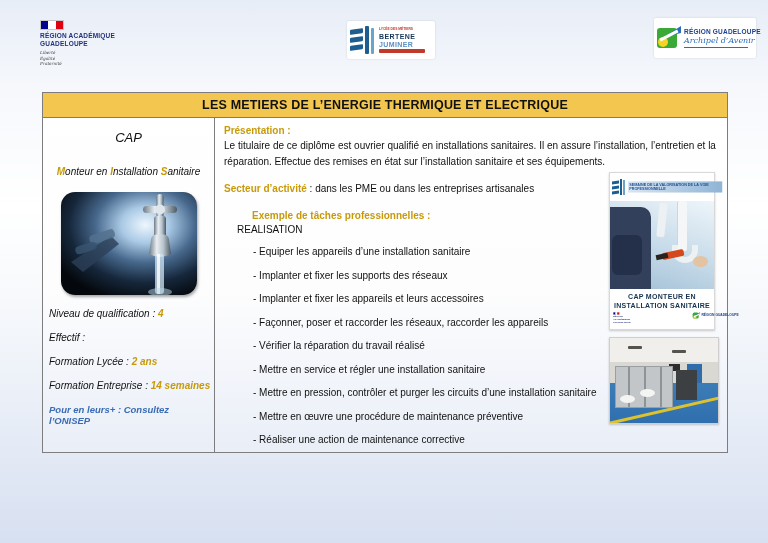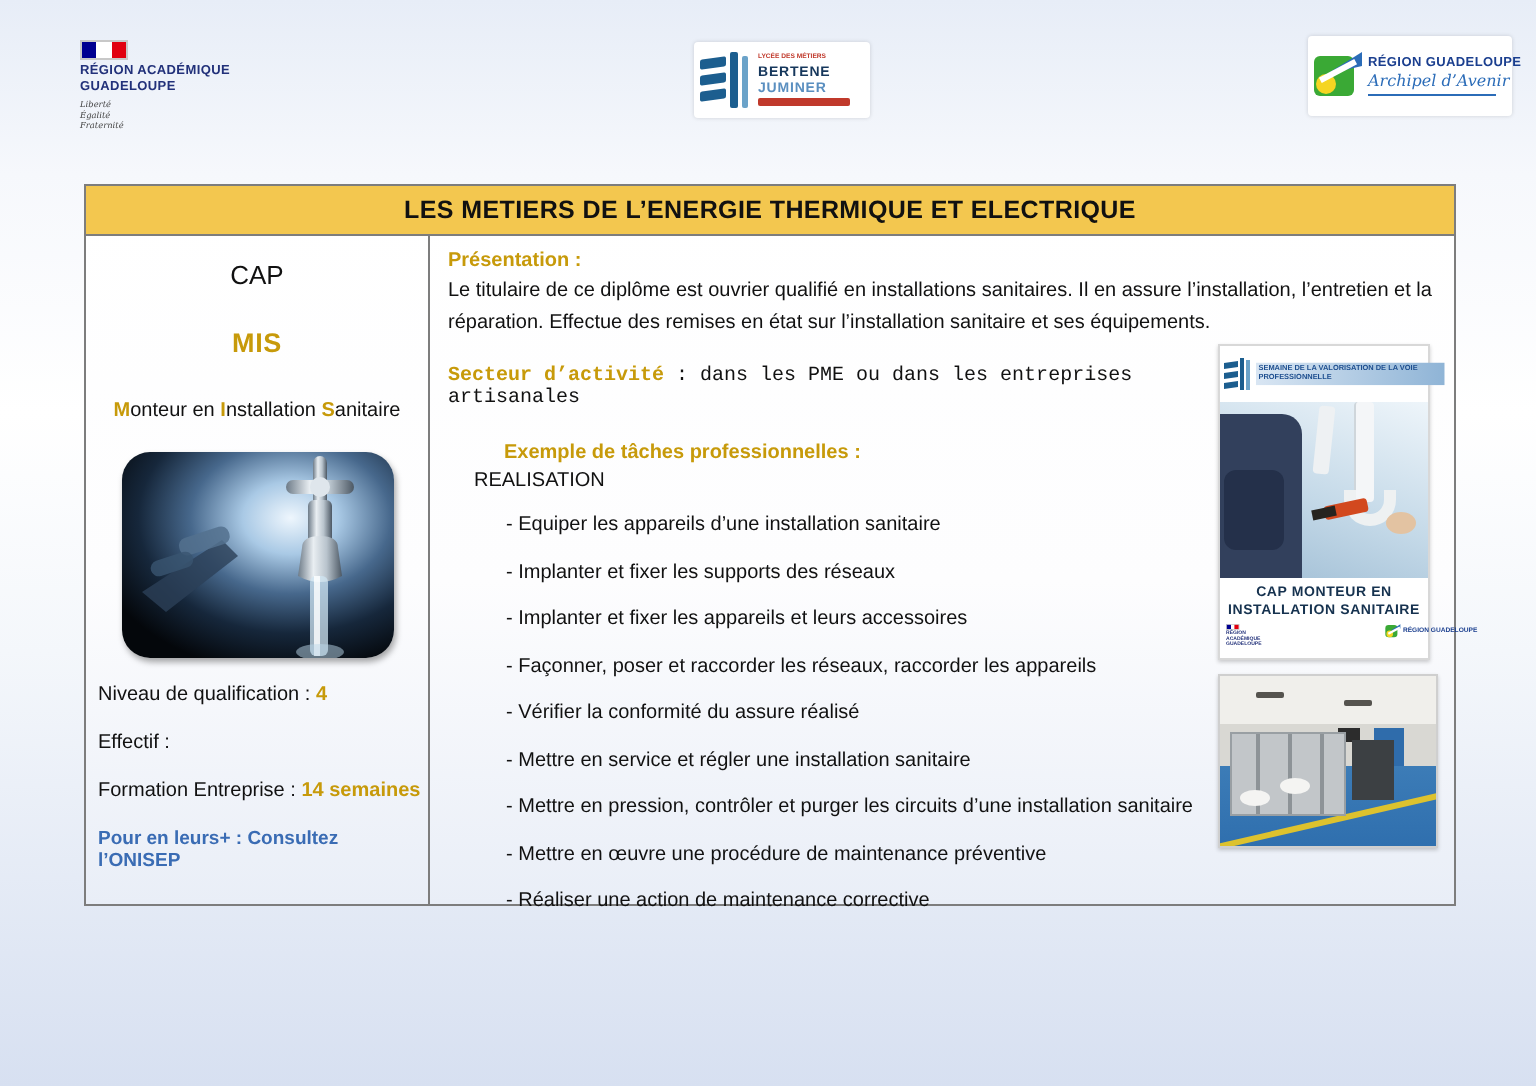--- a/index.html
+++ b/index.html
@@ -38,38 +38,38 @@
   .reg-txt{margin-left:3px;line-height:1.15;}
   .reg-name{font-size:6.5px;font-weight:bold;color:#1b3f8f;letter-spacing:.2px;white-space:nowrap;}
   .reg-slogan{font-family:"DejaVu Serif",serif;font-style:italic;font-size:8px;color:#2b6cb8;margin-top:1px;}
   .reg-rule{margin-top:2px;height:1px;background:#2b6cb8;width:64px;}
   
   .sheet{position:absolute;left:42px;top:92px;width:686px;height:361px;border:1px solid #7d7d7d;
     background:linear-gradient(180deg,#ffffff 0%,#fdfdfe 55%,#e9eef7 100%);box-sizing:border-box;}
   .titlebar{height:24px;background:#f3c74f;border-bottom:1px solid #7d7d7d;display:flex;
     align-items:center;justify-content:center;font-size:12.5px;font-weight:bold;color:#111;letter-spacing:.2px;}
   .cols{display:flex;height:335px;}
-  .colL{width:172px;flex:none;border-right:1px solid #7d7d7d;padding:6px 6px;box-sizing:border-box;}
+  .colL{width:172px;flex:none;border-right:1px solid #7d7d7d;padding:6px 6px;box-sizing:border-box;font-style:italic;}
   .colR{flex:1;padding:7px 8px 6px 9px;box-sizing:border-box;font-size:10px;color:#111;}
   
   .cap{text-align:center;font-size:13px;margin-top:6px;color:#111;}
   .mis{text-align:center;font-size:13.5px;font-weight:bold;color:#c79a0a;margin-top:19px;letter-spacing:.3px;}
   .subtitle{text-align:center;font-size:10px;margin-top:21px;white-space:nowrap;color:#111;}
   .subtitle b{color:#c79a0a;}
   .faucet-wrap{margin:15px auto 0;width:136px;height:103px;border-radius:14px;overflow:hidden;
     box-shadow:1px 2px 3px rgba(0,0,0,.35);}
   .specs{margin-top:13px;font-size:10px;color:#111;}
   .spec-row{margin-bottom:13px;white-space:nowrap;}
   .spec-val{color:#c79a0a;font-weight:bold;}
   .onisep{color:#3a6cb4;font-weight:bold;font-size:9.5px;margin-top:1px;cursor:pointer;}
   
   .gold-h{color:#c79a0a;font-weight:bold;font-size:10px;}
   .present-text{margin-top:2px;line-height:1.6;}
   .media-stack{float:right;width:110px;margin:2px 0 4px 8px;}
-  .secteur{margin-top:13px;font-family:Liberation Mono, monospace;}
+  .secteur{margin-top:13px;}
   .taches{margin-top:16px;padding-left:28px;}
   .sec-title{margin:3px 0 0 13px;font-size:10px;color:#111;}
   .bullets{margin:0 0 0 29px;}
   .bullets div{margin-top:11px;line-height:1.25;}
   .controle{margin:18px 0 0 13px;font-size:10px;color:#111;}
   
   .poster{width:106px;height:158px;background:#fff;border:1px solid #d8d8d8;box-sizing:border-box;
     display:flex;flex-direction:column;box-shadow:0 1px 2px rgba(0,0,0,.2);}
   .p-head{height:24px;display:flex;align-items:center;padding:2px;flex:none;}
   .p-logo{width:14px;height:16px;position:relative;flex:none;}
@@ -172,21 +172,20 @@
   </div>
 </div>
 
 <div class="sheet">
   <div class="titlebar">LES METIERS DE L’ENERGIE THERMIQUE ET ELECTRIQUE</div>
 
   <div class="cols">
 
     <div class="colL">
       <div class="cap">CAP</div>
-      <div class="mis">MIS</div>
       <div class="subtitle"><b>M</b><span>onteur en </span><b>I</b><span>nstallation </span><b>S</b><span>anitaire</span></div>
 
       <div class="faucet-wrap">
         <svg width="136" height="103" viewBox="0 0 136 103">
           <defs>
             <radialGradient id="bg" cx="62%" cy="32%" r="80%">
               <stop offset="0%" stop-color="#eef6fd"></stop>
                 <stop offset="22%" stop-color="#a9c9e5"></stop>
               <stop offset="46%" stop-color="#47688c"></stop>
                 <stop offset="70%" stop-color="#16273b"></stop>
@@ -211,20 +210,21 @@
           <path d="M90,48 Q90,42 99,42 Q108,42 108,48 L110,62 Q99,68 88,62 Z" fill="url(#chrome)"></path>
           <rect x="94" y="62" width="9" height="40" rx="3" fill="#cfe4f2" opacity=".75"></rect>
           <rect x="96" y="62" width="3" height="40" fill="#ffffff" opacity=".8"></rect>
           <ellipse cx="99" cy="100" rx="12" ry="4" fill="#bcd8ea" opacity=".5"></ellipse>
         </svg>
       </div>
 
       <div class="specs">
         <div class="spec-row"><span>Niveau de qualification : </span><span class="spec-val">4</span></div>
         <div class="spec-row"><span>Effectif :</span><span class="spec-val"></span></div>
+        <div class="spec-row"><span>Formation Lycée : </span><span class="spec-val">2 ans</span></div>
         <div class="spec-row"><span>Formation Entreprise : </span><span class="spec-val">14 semaines</span></div>
         <div class="onisep">Pour en leurs+ : Consultez l’ONISEP</div>
       </div>
     </div>
 
     <div class="colR">
       <div class="gold-h">Présentation :</div>
       <div class="present-text">Le titulaire de ce diplôme est ouvrier qualifié en installations sanitaires. Il en assure l’installation, l’entretien et la réparation. Effectue des remises en état sur l’installation sanitaire et ses équipements.</div>
 
       <div class="media-stack">
@@ -298,21 +298,21 @@
       <div class="taches gold-h">Exemple de tâches professionnelles :</div>
       <div class="sec-title">REALISATION</div>
       <div class="bullets">
         <div>- Equiper les appareils d’une installation sanitaire</div>
         <div>- Implanter et fixer les supports des réseaux</div>
         <div>- Implanter et fixer les appareils et leurs accessoires</div>
         <div>- Façonner, poser et raccorder les réseaux, raccorder les appareils</div>
       </div>
 
       <div class="bullets">
-        <div>- Vérifier la conformité du assure réalisé</div>
+        <div>- Vérifier la réparation du travail réalisé</div>
         <div>- Mettre en service et régler une installation sanitaire</div>
         <div>- Mettre en pression, contrôler et purger les circuits d’une installation sanitaire</div>
         <div>- Mettre en œuvre une procédure de maintenance préventive</div>
         <div>- Réaliser une action de maintenance corrective</div>
       </div>
       <div class="clear"></div>
     </div>
   </div>
 </div>
 

